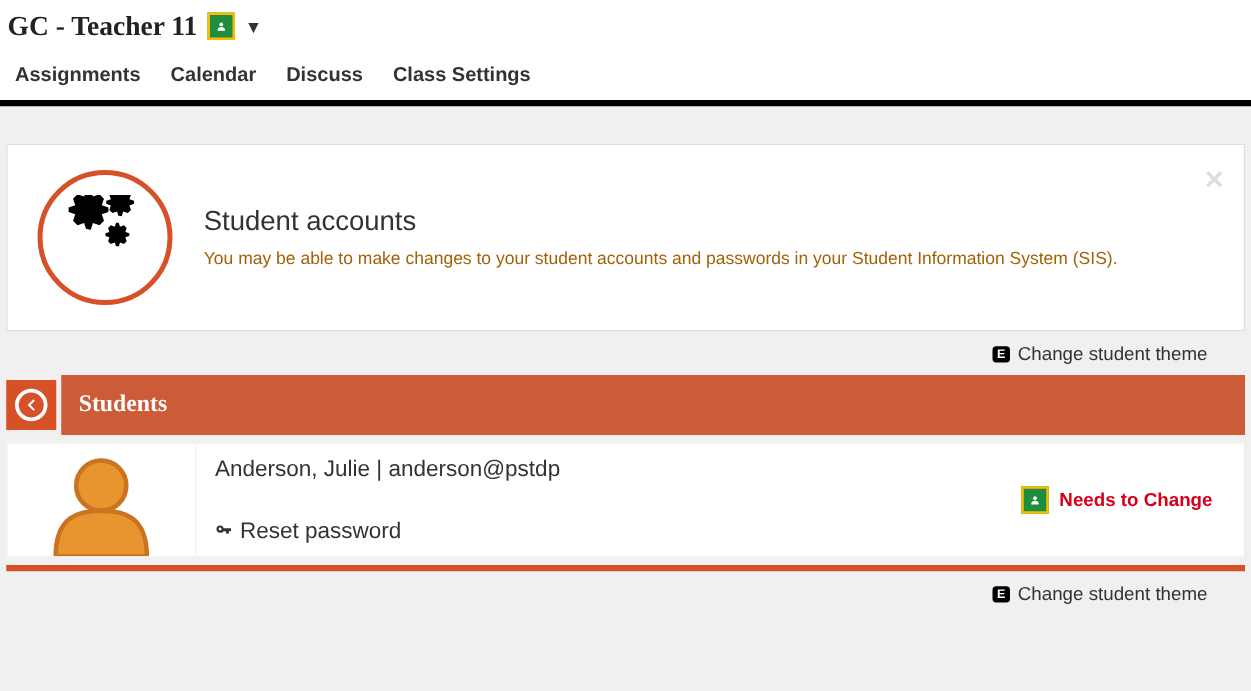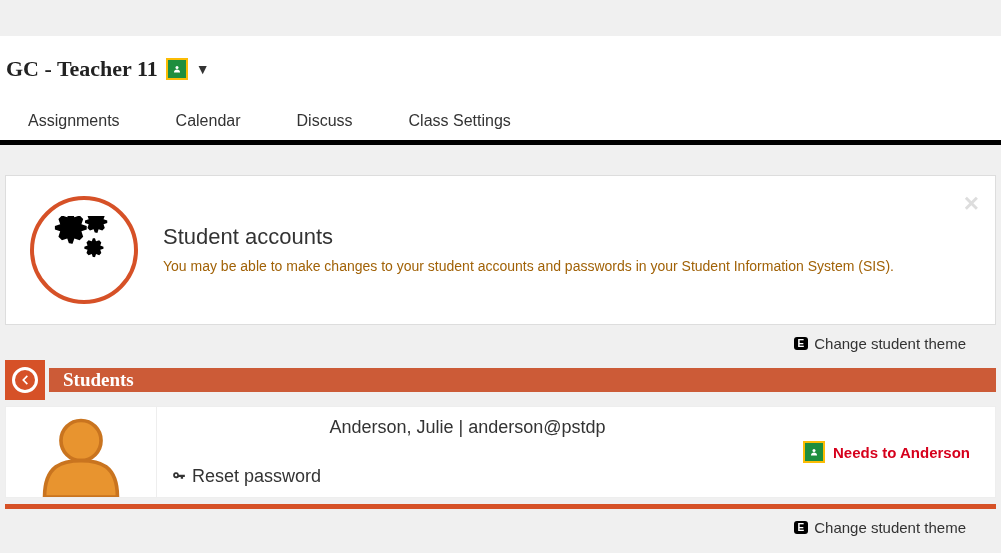--- a/index.html
+++ b/index.html
@@ -1,27 +1,27 @@
 <!DOCTYPE html>
 <html><head>
 <meta charset="utf-8">
 <style>
   * { box-sizing: border-box; margin: 0; padding: 0; }
   body { font-family: Arial, sans-serif; background: #f0f0f0; width: 1001px; }
   
   
-  .top-header { background: #fff; padding: 20px 6px; display: flex; align-items: center; gap: 8px; margin-top: 36px; }
+  .top-header { background: #fff; padding: 8px 6px; display: flex; align-items: center; gap: 8px; }
   .page-title { font-size: 22px; font-weight: bold; color: #222; font-family: Georgia, serif; }
   .gc-icon { width: 22px; height: 22px; background: #1e8e3e; border: 2px solid #fbbc04; display: inline-flex; align-items: center; justify-content: center; }
   .gc-icon svg { width: 12px; height: 12px; }
   .dropdown-arrow { color: #333; font-size: 14px; }
   
   
   .tab-nav { background: #fff; display: flex; gap: 0; border-bottom: 5px solid #000; padding: 0; position: relative; }
-  .tab-item { padding: 10px 28px; font-size: 16px; color: #333; cursor: pointer; position: relative; font-weight: 400;}
+  .tab-item { padding: 10px 12px; font-size: 16px; color: #333; cursor: pointer; position: relative; font-weight: 700;}
   .tab-item.active { color: #d65127; }
   .tab-item.active::after { content: ''; position: absolute; left: 0; right: 0; bottom: -5px; height: 5px; background: #d65127; }
   
   
   .content { padding: 30px 5px 10px 5px; }
   
   
   .info-box { background: #fff; border: 1px solid #ddd; padding: 20px 24px; display: flex; gap: 25px; align-items: center; position: relative; }
   .info-icon-circle { width: 108px; height: 108px; border: 4px solid #d65127; border-radius: 50%; display: flex; align-items: center; justify-content: center; flex-shrink: 0; }
   .info-text h2 { font-size: 22px; color: #333; font-weight: 500; margin-bottom: 6px; }
@@ -30,27 +30,27 @@
   
   
   .theme-row { display: flex; justify-content: flex-end; padding: 10px 30px 8px 0; align-items: center; gap: 6px; }
   .theme-badge { background: #000; color: #fff; font-size: 10px; font-weight: bold; padding: 1px 4px; border-radius: 3px; }
   .theme-link { color: #333; font-size: 15px; cursor: pointer; }
   
   
   .students-bar { display: flex; align-items: center; }
   .back-btn { width: 40px; height: 40px; background: #d65127; display: flex; align-items: center; justify-content: center; cursor: pointer; margin-right: 4px; }
   .back-btn-circle { width: 26px; height: 26px; border: 3px solid #fff; border-radius: 50%; display: flex; align-items: center; justify-content: center; }
-  .students-bar-title { flex: 1; background: #cc5b37; color: #fff; padding: 8px 14px; font-size: 19px; font-weight: bold; font-family: Georgia, serif; height: 24px; display:flex; align-items:center;}
+  .students-bar-title { flex: 1; background: #cc5b37; color: #fff; padding: 8px 14px; font-size: 19px; font-weight: bold; font-family: Georgia, serif; height: 48px; display:flex; align-items:center;}
   
   
   .student-row { background: #fff; display: flex; align-items: stretch; margin-top: 6px; border: 1px solid #eee; }
   .avatar-cell { width: 150px; display: flex; align-items: flex-end; justify-content: center; padding-top: 8px; overflow:hidden;}
   .student-info { flex: 1; padding: 10px 15px; border-left: 1px solid #eee; display:flex; flex-direction:column; justify-content:space-between;}
-  .student-name { font-size: 18px; color: #333; margin-bottom: 4px; text-align: center; }
+  .student-name { font-size: 18px; color: #333; margin-bottom: 4px; }
   .reset-link { display: flex; align-items: center; gap: 6px; font-size: 18px; color: #333; cursor: pointer; }
   .connect-cell { display: flex; align-items: center; gap: 8px; padding: 0 25px; }
   .connect-text { color: #d6001c; font-weight: bold; font-size: 15px; cursor: pointer; }
   
   
   .bottom-bar { height: 5px; background: #d65127; margin-top: 6px; }
 </style>
 </head>
 <body>
 
@@ -130,21 +130,21 @@
         <span>Reset password</span>
       </div>
     </div>
     <div class="connect-cell">
       <span class="gc-icon">
         <svg viewBox="0 0 24 24" fill="#fff">
             <circle cx="12" cy="9" r="3"></circle>
             <path d="M6 18c0-3 2.7-5 6-5s6 2 6 5v1H6z"></path>
           </svg>
       </span>
-      <span class="connect-text">Needs to Anderson</span>
+      <span class="connect-text">Needs to Change</span>
     </div>
   </div>
 
   <div class="bottom-bar"></div>
 
   <div class="theme-row">
     <span class="theme-badge">E</span>
     <span class="theme-link">Change student theme</span>
   </div>
 </div>

